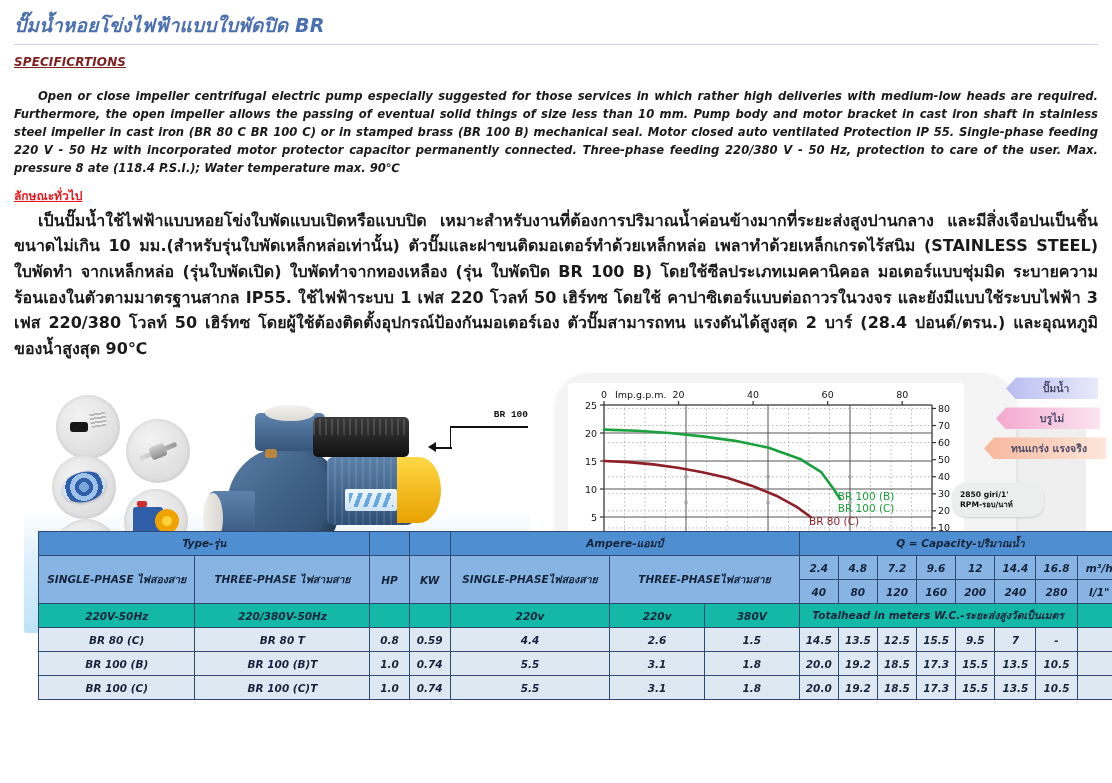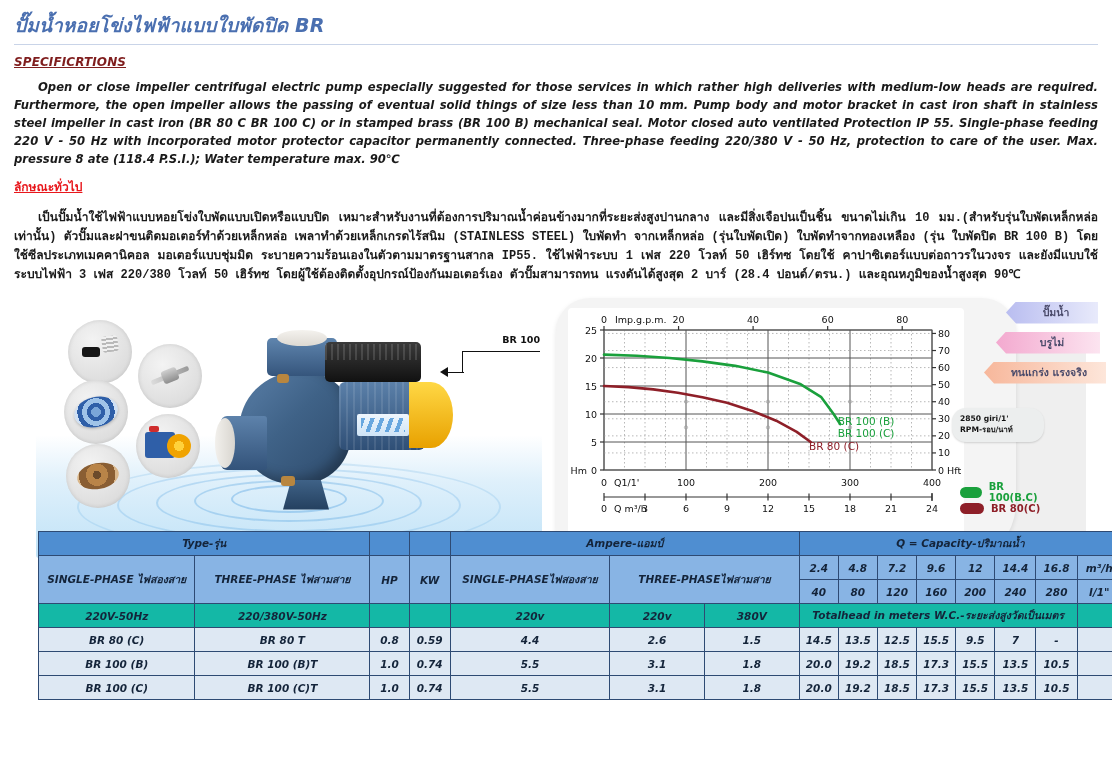--- a/index.html
+++ b/index.html
@@ -21,44 +21,44 @@
   }
   .title-rule{border-bottom:1.5px solid #c9d4e8;margin-top:4px;}
 
   
   .spec{padding:10px 14px 0 14px;}
   .spec-head{
     color:#7f1d1d;font-size:12px;font-weight:bold;font-style:italic;
     text-decoration:underline;letter-spacing:.1px;
   }
   .spec-body{
-    margin-top:10px;
+    margin-top:19px;
     font-size:11.6px;font-style:italic;font-weight:bold;
     color:#1a1a1a;line-height:1.55;text-align:justify;
     text-indent:24px;
   }
   .thai{padding:8px 14px 0 14px;}
   .thai-head{
     color:#e8171c;font-size:12px;font-weight:bold;
     text-decoration:underline;
   }
   .thai-body{
-    margin-top:13px;
-    font-size:12px;font-weight:bold;color:#1a1a1a;
-    line-height:1.6;text-align:justify;text-indent:24px;font-family:Liberation Mono, monospace;
+    margin-top:3px;
+    font-size:16px;font-weight:bold;color:#1a1a1a;
+    line-height:1.6;text-align:justify;text-indent:24px;
   }
 
   
   .media{position:relative;height:278px;margin-top:8px;}
 
   
   .photo{
-    position:absolute;left:36px;top:8px;width:506px;height:256px;
+    position:absolute;left:24px;top:8px;width:506px;height:256px;
     background:linear-gradient(180deg,#ffffff 0%,#ffffff 52%,#dff0fb 70%,#bfe2f7 100%);
-    border-radius:3px;overflow:hidden;
+    border-radius:3px;overflow:hidden;font-family:Liberation Mono, monospace;
   }
   .ripples{position:absolute;left:0;bottom:0;width:506px;height:120px;overflow:hidden;}
   .ripple{
     position:absolute;left:50%;border:2px solid rgba(90,165,225,.55);
     border-radius:50%;transform:translateX(-50%);
   }
   .thumbs{position:absolute;left:22px;top:12px;width:160px;height:180px;}
   .thumb{
     position:absolute;width:64px;height:64px;border-radius:50%;
     background:radial-gradient(circle at 38% 32%,#f3f3f3,#dedede 70%,#cfcfcf);

